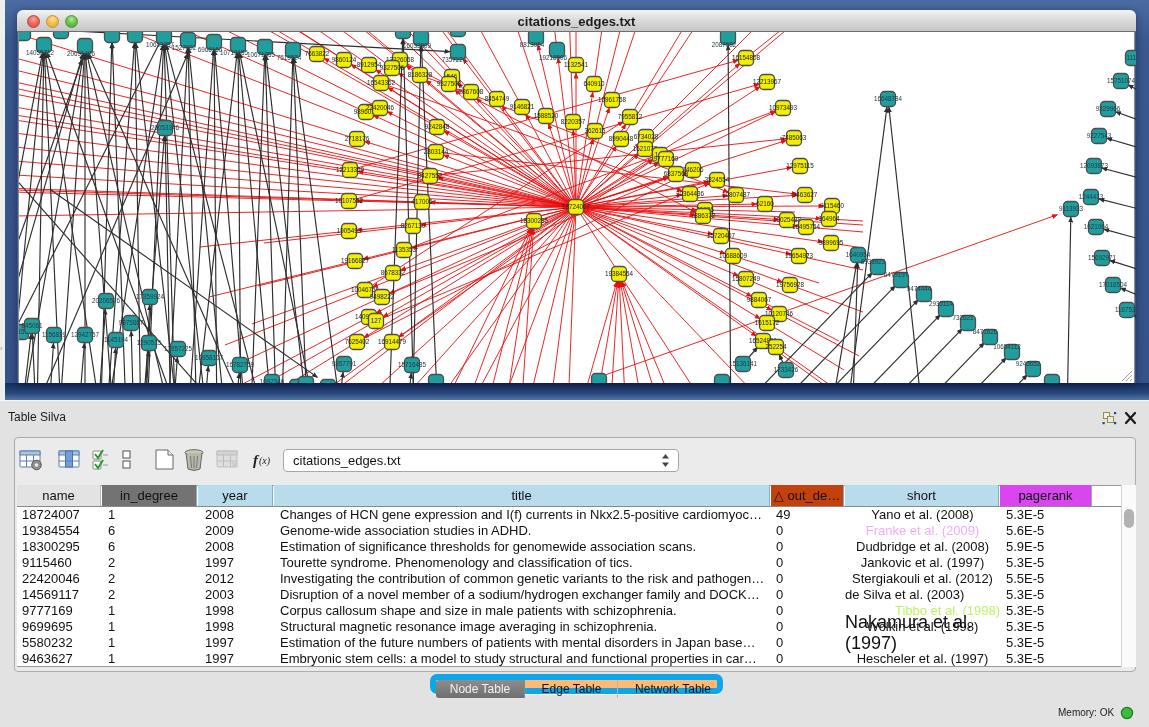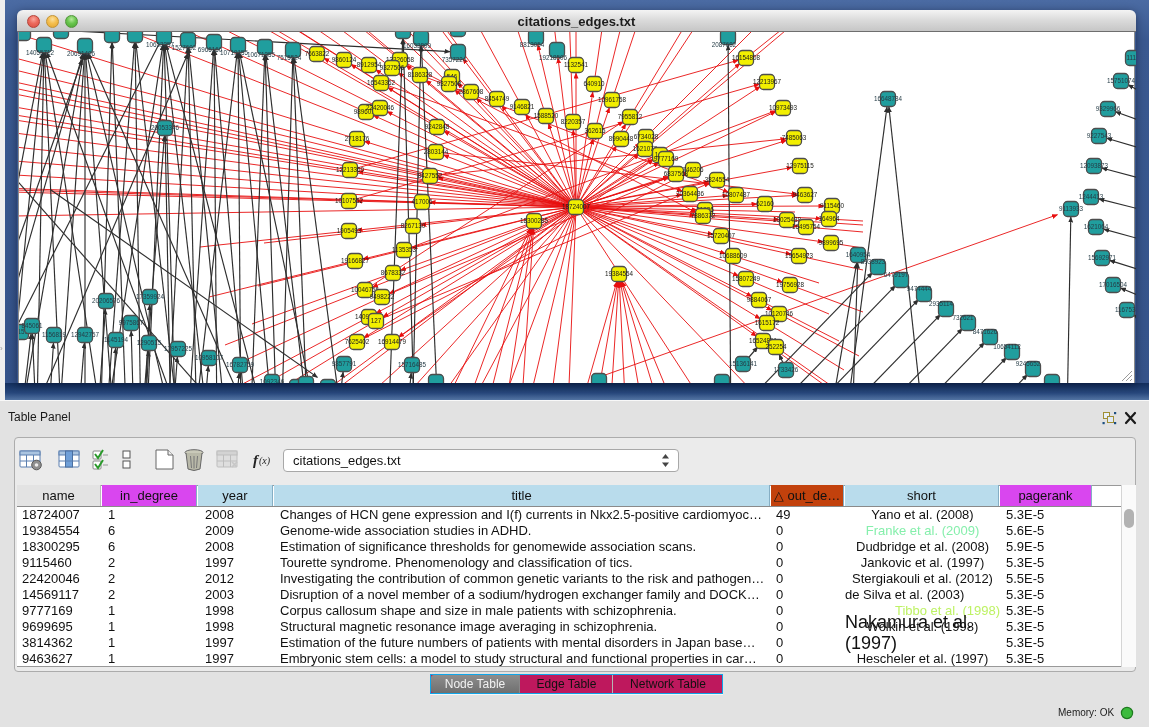--- a/index.html
+++ b/index.html
@@ -10,21 +10,21 @@
 .tl{position:absolute;top:4.5px;width:13px;height:13px;border-radius:50%}
 #canvas{position:absolute;left:18px;top:32px;width:1117px;height:351px;background:#fff;border-left:1px solid #8a8a8a;border-right:1px solid #8a8a8a}
 #panel{position:absolute;left:0;top:400px;width:1149px;height:327px;background:#e2e2e2;border-top:1px solid #f8f8f8}
 #ptitle{position:absolute;left:8px;top:410px;font-size:12px;color:#1a1a1a}
 #ibox{position:absolute;left:14px;top:437px;width:1122px;height:235px;background:#ebebeb;border:1px solid #acacac;border-radius:4px}
 #combo{position:absolute;left:283px;top:449px;width:396px;height:23px;background:#fff;border:1px solid #a8a8a8;border-radius:4px;font-size:13px;color:#111;line-height:21px;padding-left:9px}
 #tblbg{position:absolute;left:17px;top:485px;width:1104px;height:182px;background:#fff;border-top:1px solid #999;border-bottom:1px solid #999}
 #hdrline{position:absolute;left:17px;top:506px;width:1104px;height:1px;background:#8a8a8a}
 #sbar{position:absolute;left:1121px;top:485px;width:15px;height:182px;background:#fafafa;border-left:1px solid #d5d5d5}
 #thumb{position:absolute;left:1123.5px;top:509px;width:10px;height:19px;background:#b2b2b2;border-radius:5px}
-#tabs{position:absolute;left:430px;top:674px;width:293px;height:20px;border:1px solid #0ea5e9;border-radius:0;background:#be185d;box-shadow:0 1px 0 rgba(255,255,255,.7)}
+#tabs{position:absolute;left:430px;top:674px;width:293px;height:20px;border:6px solid #0ea5e9;border-radius:7px;background:#fdba74;box-shadow:0 1px 0 rgba(255,255,255,.7)}
 .seg{position:absolute;top:0;height:18px;font-size:12px;text-align:center;line-height:18px;color:#111}
 #mem{position:absolute;left:1058px;top:707px;font-size:10px;color:#222}
 #grip{position:absolute;left:1120px;top:369px;width:14px;height:13px}
 </style></head><body>
 <div id="desk"></div>
 <div id="deskbot"></div>
 <div style="position:absolute;left:0;top:0;width:4.5px;height:400px;background:#efefef"></div>
 <div style="position:absolute;left:0;top:344px;width:4px;height:8px;color:#9a9a9a;font-size:8px">›</div>
 <div id="win">
  <div id="tbar">
@@ -588,21 +588,21 @@
       <text x="762" y="343.2" font-size="6.3" text-anchor="middle" fill="#20201a" font-family="Liberation Sans, sans-serif">16524851</text>
       <rect x="767.5" y="339.5" width="15" height="15" rx="4" fill="#f2ef00" stroke="#4d4d4d" stroke-width="1.3"></rect>
       <text x="775" y="349.2" font-size="6.3" text-anchor="middle" fill="#20201a" font-family="Liberation Sans, sans-serif">252254</text>
       <rect x="567.5" y="199.5" width="15" height="15" rx="4" fill="#f2ef00" stroke="#4d4d4d" stroke-width="1.3"></rect>
       <text x="575" y="209.2" font-size="6.3" text-anchor="middle" fill="#20201a" font-family="Liberation Sans, sans-serif">18724007</text>
     </svg></div>
 <svg id="grip" viewBox="0 0 14 13" xmlns="http://www.w3.org/2000/svg">
     <path d="M2 12 L12 2 M6 12 L12 6 M10 12 L12 10" stroke="#9a9a9a" stroke-width="1"></path>
   </svg>
 <div id="panel"></div>
-<div id="ptitle">Table Panel</div>
+<div id="ptitle">Table Silva</div>
 <svg style="position:absolute;left:1102px;top:410px" width="16" height="16" viewBox="0 0 16 16" xmlns="http://www.w3.org/2000/svg">
     <rect x="1.5" y="2.5" width="6" height="6" fill="#e9f0fa" stroke="#a08f34"></rect>
     <rect x="5.5" y="6.5" width="6" height="6" fill="#dfeafa" stroke="#a08f34"></rect>
     <rect x="12" y="2" width="2.2" height="2.2" fill="#1d4f80"></rect>
     <rect x="0.5" y="12" width="2.2" height="2.2" fill="#1d4f80"></rect>
     <rect x="12" y="12" width="2.2" height="2.2" fill="#1d4f80"></rect>
   </svg>
 <svg style="position:absolute;left:1123px;top:411px" width="15" height="14" viewBox="0 0 15 14" xmlns="http://www.w3.org/2000/svg">
     <path d="M3 2 L12 12 M12 2 L3 12" stroke="#1a1a1a" stroke-width="2.2" stroke-linecap="round"></path>
   </svg>
@@ -658,39 +658,39 @@
  <text x="3" y="15" font-family="Liberation Serif, serif" font-style="italic" font-weight="bold" font-size="15" fill="#222">f</text>
  <text x="9" y="14" font-family="Liberation Serif, serif" font-style="italic" font-size="10" fill="#222">(x)</text>
 </g>
 </svg>
 <div id="combo">citations_edges.txt<svg width="9" height="14" viewBox="0 0 9 14" style="position:absolute;right:8px;top:4px" xmlns="http://www.w3.org/2000/svg">
       <path d="M4.5 0 L8 4.5 L1 4.5 Z" fill="#444"></path>
       <path d="M4.5 13 L1 8.5 L8 8.5 Z" fill="#444"></path>
     </svg></div>
 <div id="tblbg"></div>
 <div style="position:absolute;left:17px;top:485px;width:84px;height:21px;background:#e3e3e3;border-right:1px solid #bbb;text-align:center;line-height:21px;font-size:13px;color:#111">name</div>
-<div style="position:absolute;left:102px;top:485px;width:95px;height:21px;background:#d946ef;border-right:1px solid #85aec4;text-align:center;line-height:21px;font-size:13px;color:#111">in_degree</div>
+<div style="position:absolute;left:102px;top:485px;width:95px;height:21px;background:#737373;border-right:1px solid #85aec4;text-align:center;line-height:21px;font-size:13px;color:#111">in_degree</div>
 <div style="position:absolute;left:198px;top:485px;width:75px;height:21px;background:#b9dcec;border-right:1px solid #85aec4;text-align:center;line-height:21px;font-size:13px;color:#111">year</div>
 <div style="position:absolute;left:274px;top:485px;width:496px;height:21px;background:#b9dcec;border-right:1px solid #85aec4;text-align:center;line-height:21px;font-size:13px;color:#111">title</div>
 <div style="position:absolute;left:771px;top:485px;width:73px;height:21px;background:#c2410c;border-right:1px solid #85aec4;text-align:center;line-height:21px;font-size:13px;color:#111">△ out_de…</div>
 <div style="position:absolute;left:845px;top:485px;width:154px;height:21px;background:#b9dcec;border-right:1px solid #85aec4;text-align:center;line-height:21px;font-size:13px;color:#111">short</div>
 <div style="position:absolute;left:1000px;top:485px;width:92px;height:21px;background:#d946ef;border-right:1px solid #85aec4;text-align:center;line-height:21px;font-size:13px;color:#111">pagerank</div>
 <div style="position:absolute;left:22px;top:507px;font-size:13px;color:#111">18724007</div>
 <div style="position:absolute;left:108px;top:507px;font-size:13px;color:#111">1</div>
 <div style="position:absolute;left:205px;top:507px;font-size:13px;color:#111">2008</div>
 <div style="position:absolute;left:280px;top:507px;font-size:13px;color:#111;white-space:nowrap">Changes of HCN gene expression and I(f) currents in Nkx2.5-positive cardiomyoc…</div>
 <div style="position:absolute;left:776px;top:507px;font-size:13px;color:#111">49</div>
 <div style="position:absolute;left:845px;top:507px;width:155px;text-align:center;font-size:13px;color:#111">Yano et al. (2008)</div>
 <div style="position:absolute;left:1006px;top:507px;font-size:13px;color:#111">5.3E-5</div>
 <div style="position:absolute;left:22px;top:523px;font-size:13px;color:#111">19384554</div>
 <div style="position:absolute;left:108px;top:523px;font-size:13px;color:#111">6</div>
 <div style="position:absolute;left:205px;top:523px;font-size:13px;color:#111">2009</div>
 <div style="position:absolute;left:280px;top:523px;font-size:13px;color:#111;white-space:nowrap">Genome-wide association studies in ADHD.</div>
 <div style="position:absolute;left:776px;top:523px;font-size:13px;color:#111">0</div>
-<div style="position:absolute;left:845px;top:523px;width:155px;text-align:center;font-size:13px;color:#86efac">Franke et al. (2009)</div>
+<div style="position:absolute;left:845px;top:523px;width:155px;text-align:center;font-size:13px;color:#f0abfc">Franke et al. (2009)</div>
 <div style="position:absolute;left:1006px;top:523px;font-size:13px;color:#111">5.6E-5</div>
 <div style="position:absolute;left:22px;top:539px;font-size:13px;color:#111">18300295</div>
 <div style="position:absolute;left:108px;top:539px;font-size:13px;color:#111">6</div>
 <div style="position:absolute;left:205px;top:539px;font-size:13px;color:#111">2008</div>
 <div style="position:absolute;left:280px;top:539px;font-size:13px;color:#111;white-space:nowrap">Estimation of significance thresholds for genomewide association scans.</div>
 <div style="position:absolute;left:776px;top:539px;font-size:13px;color:#111">0</div>
 <div style="position:absolute;left:845px;top:539px;width:155px;text-align:center;font-size:13px;color:#111">Dudbridge et al. (2008)</div>
 <div style="position:absolute;left:1006px;top:539px;font-size:13px;color:#111">5.9E-5</div>
 <div style="position:absolute;left:22px;top:555px;font-size:13px;color:#111">9115460</div>
 <div style="position:absolute;left:108px;top:555px;font-size:13px;color:#111">2</div>
@@ -720,21 +720,21 @@
 <div style="position:absolute;left:776px;top:603px;font-size:13px;color:#111">0</div>
 <div style="position:absolute;left:845px;top:603px;width:155px;text-align:right;font-size:13px;color:#bef264">Tibbo et al. (1998)</div>
 <div style="position:absolute;left:1006px;top:603px;font-size:13px;color:#111">5.3E-5</div>
 <div style="position:absolute;left:22px;top:619px;font-size:13px;color:#111">9699695</div>
 <div style="position:absolute;left:108px;top:619px;font-size:13px;color:#111">1</div>
 <div style="position:absolute;left:205px;top:619px;font-size:13px;color:#111">1998</div>
 <div style="position:absolute;left:280px;top:619px;font-size:13px;color:#111;white-space:nowrap">Structural magnetic resonance image averaging in schizophrenia.</div>
 <div style="position:absolute;left:776px;top:619px;font-size:13px;color:#111">0</div>
 <div style="position:absolute;left:845px;top:619px;width:155px;text-align:center;font-size:13px;color:#111">Wolkin et al. (1998)</div>
 <div style="position:absolute;left:1006px;top:619px;font-size:13px;color:#111">5.3E-5</div>
-<div style="position:absolute;left:22px;top:635px;font-size:13px;color:#111">3814362</div>
+<div style="position:absolute;left:22px;top:635px;font-size:13px;color:#111">5580232</div>
 <div style="position:absolute;left:108px;top:635px;font-size:13px;color:#111">1</div>
 <div style="position:absolute;left:205px;top:635px;font-size:13px;color:#111">1997</div>
 <div style="position:absolute;left:280px;top:635px;font-size:13px;color:#111;white-space:nowrap">Estimation of the future numbers of patients with mental disorders in Japan base…</div>
 <div style="position:absolute;left:776px;top:635px;font-size:13px;color:#111">0</div>
 <div style="position:absolute;left:845px;top:612px;width:155px;text-align:left;font-size:18px;color:#111">Nakamura et al. (1997)</div>
 <div style="position:absolute;left:1006px;top:635px;font-size:13px;color:#111">5.3E-5</div>
 <div style="position:absolute;left:22px;top:651px;font-size:13px;color:#111">9463627</div>
 <div style="position:absolute;left:108px;top:651px;font-size:13px;color:#111">1</div>
 <div style="position:absolute;left:205px;top:651px;font-size:13px;color:#111">1997</div>
 <div style="position:absolute;left:280px;top:651px;font-size:13px;color:#111;white-space:nowrap">Embryonic stem cells: a model to study structural and functional properties in car…</div>

